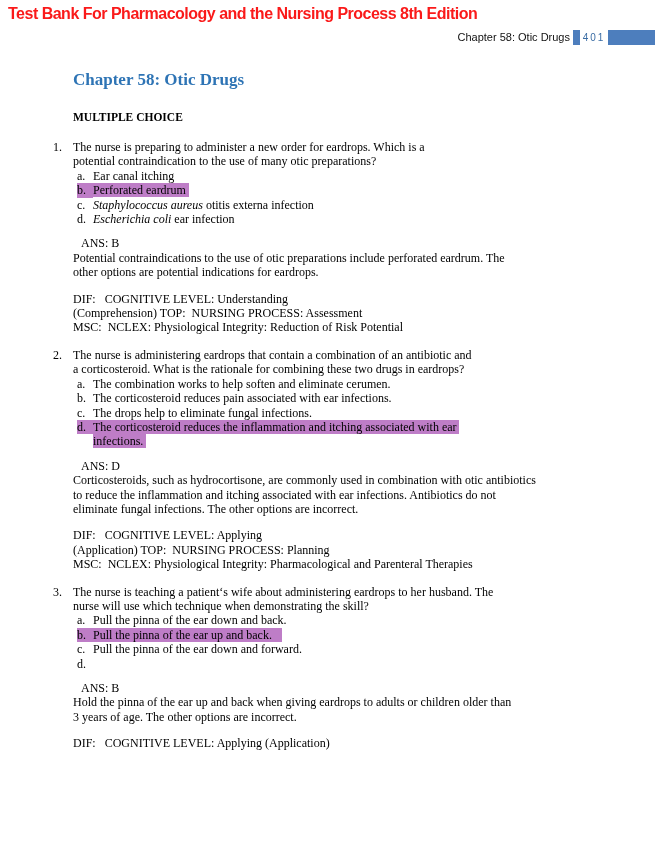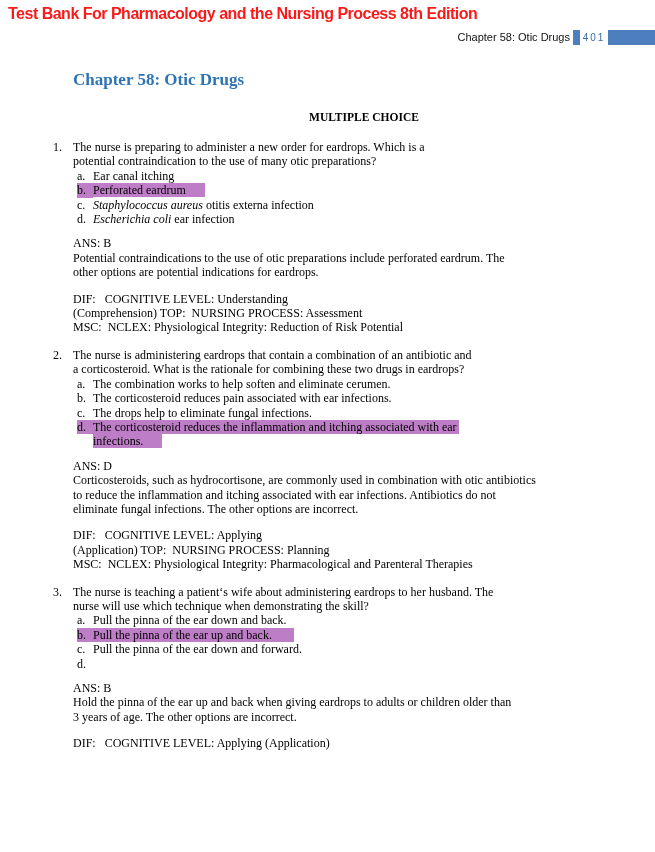--- a/index.html
+++ b/index.html
@@ -34,36 +34,36 @@
   .bar-grow{flex:1;background:#4d7ebd;}
   
   .content{position:absolute;top:0;left:0;right:0;}
   .chapter-heading{
     margin:70px 0 0 73px;
     font-family:"Liberation Serif", serif;
     font-weight:bold;font-size:17px;line-height:20px;color:#2e74b5;
   }
   .section-label{
     margin:21px 0 0 73px;
-    font-weight:bold;font-size:11.5px;line-height:13px;color:#000;text-align:center;
+    font-weight:bold;font-size:11.5px;line-height:13px;color:#000;
   }
   .questions{margin-top:16px;}
   .question{padding-left:73px;font-size:12px;line-height:14.4px;}
   .question + .question{margin-top:13px;}
   .q-line{white-space:pre-wrap;}
   .stem-first{position:relative;}
   .qnum{position:absolute;left:-20px;top:0;}
   .opt{display:flex;align-items:baseline;}
   .letter{display:inline-block;margin-left:4px;width:16px;flex:0 0 16px;}
   .otext{white-space:pre-wrap;}
   .hl{background:#be7dc7;}
-  .hl-pad{padding-right:19px;}
-  .hl-ext{padding-right:22px;}
+  .hl-pad{padding-right:3px;}
+  .hl-ext{padding-right:10px;}
   .hl-ext-sm{padding-right:2px;}
-  .ans{margin-top:10px;}
+  .ans{margin-top:10px;margin-left:8px;}
   .meta{margin-top:12px;}
   .meta .q-line{white-space:pre;}
 </style>
 </head>
 <body>
 
 <div class="page">
 
   <div class="doc-title">Test Bank For Pharmacology and the Nursing Process 8th Edition</div>
 

